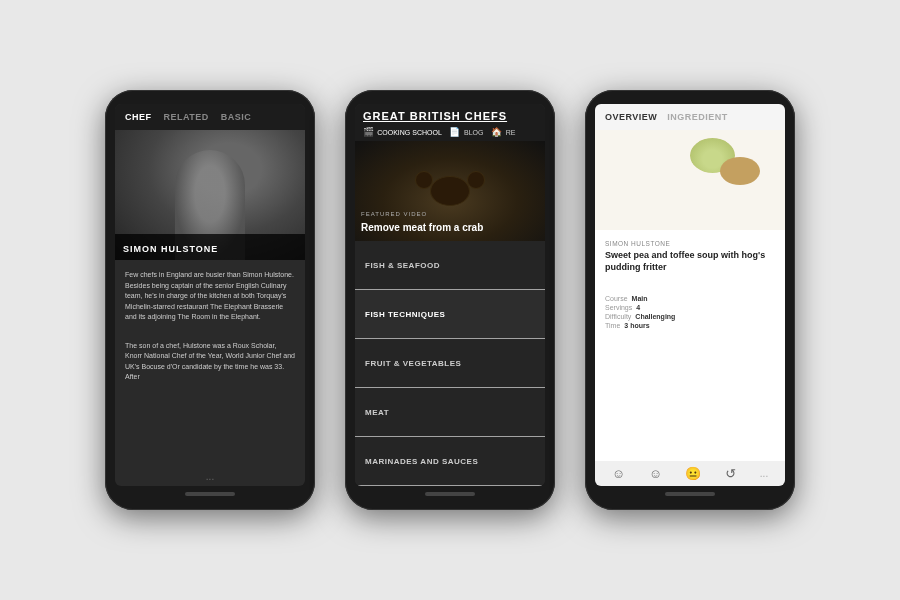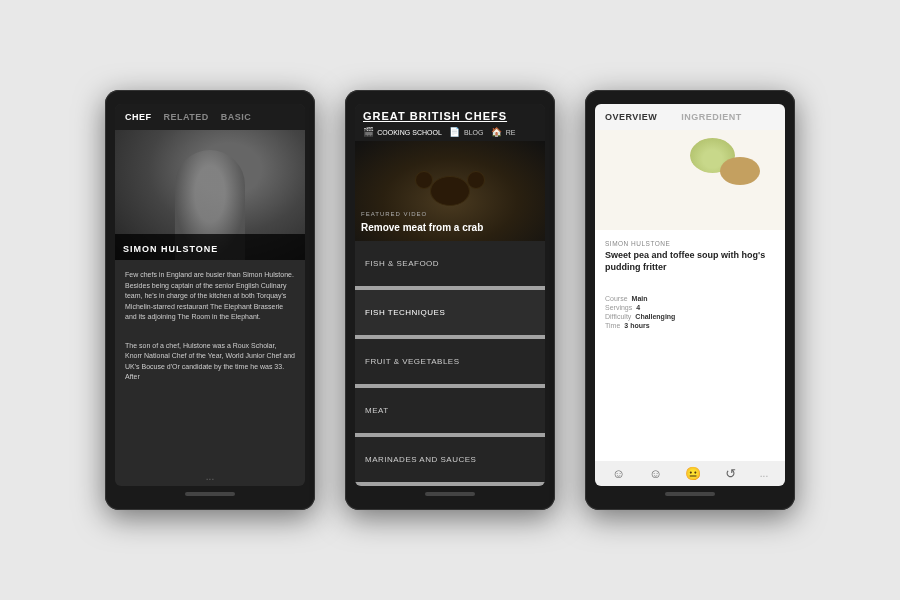--- a/index.html
+++ b/index.html
@@ -13,21 +13,21 @@
       gap: 30px;
       font-family: Arial, sans-serif;
       overflow: hidden;
     }
 
     
     .phone {
       width: 210px;
       height: 420px;
       background: #1a1a1a;
-      border-radius: 14px;
+      border-radius: 28px;
       padding: 14px 10px;
       box-shadow: 0 8px 30px rgba(0,0,0,0.5), inset 0 0 0 1px #333;
       position: relative;
       display: flex;
       flex-direction: column;
     }
     .phone-screen {
       flex: 1;
       background: #2a2a2a;
       border-radius: 6px;
@@ -207,42 +207,42 @@
       color: #fff;
       font-size: 10px;
       font-weight: bold;
     }
     .phone2-menu {
       flex: 1;
       display: flex;
       flex-direction: column;
     }
     .phone2-menu-item {
-      border-bottom: 4px solid #a3a3a3;
+      border-bottom: 1px solid #a3a3a3;
       padding: 8px 10px;
       color: #ccc;
       font-size: 8px;
-      font-weight: normal;
+      font-weight: bold;
       letter-spacing: 0.5px;
       background: #252525;
       flex: 1;
       display: flex;
       align-items: center;
     }
     .phone2-menu-item.highlight {
       background: #2d2d2d;
       color: #fff;
     }
 
     
     .phone3-header {
       background: #f5f5f5;
       padding: 8px 10px;
       display: flex;
-      gap: 24px;
+      gap: 10px;
     }
     .phone3-header-tab {
       font-size: 9px;
       font-weight: bold;
       color: #333;
       letter-spacing: 0.5px;
     }
     .phone3-header-tab.inactive { color: #aaa; }
     .phone3-image {
       height: 100px;

